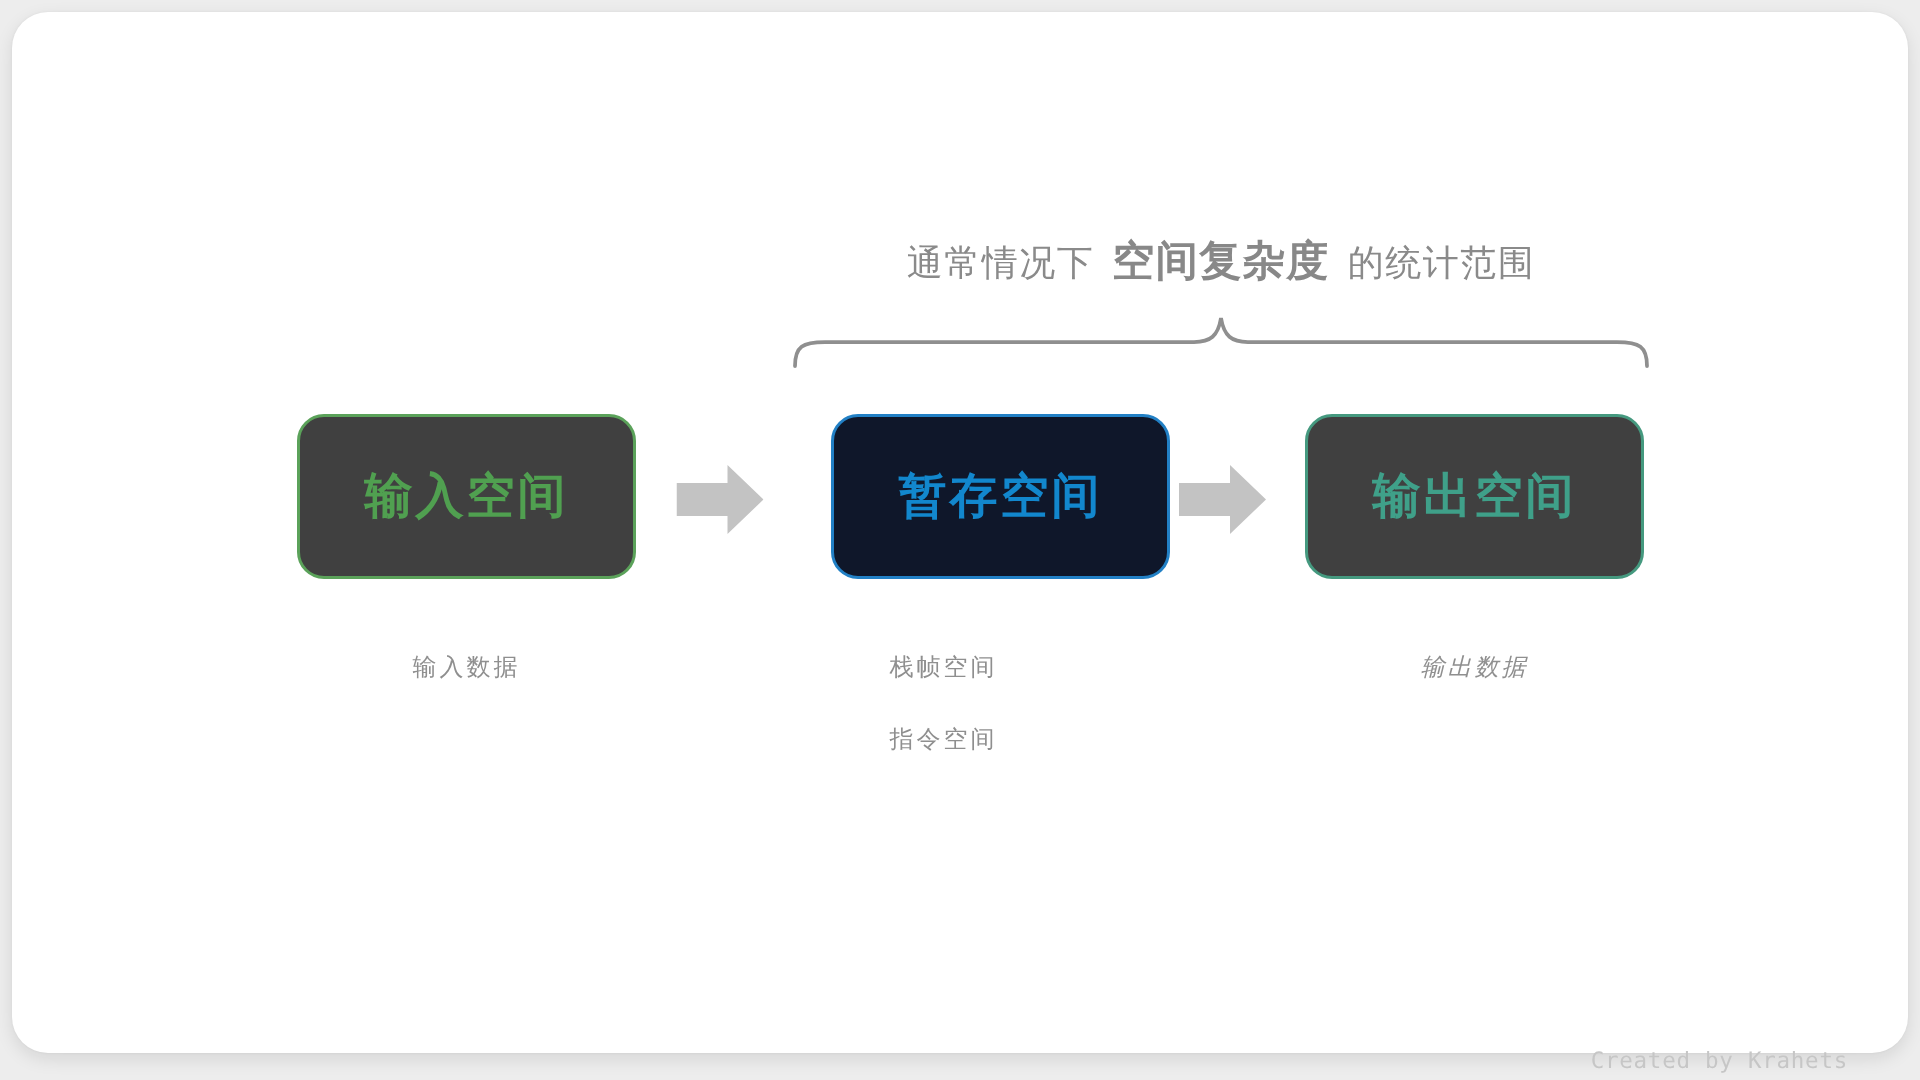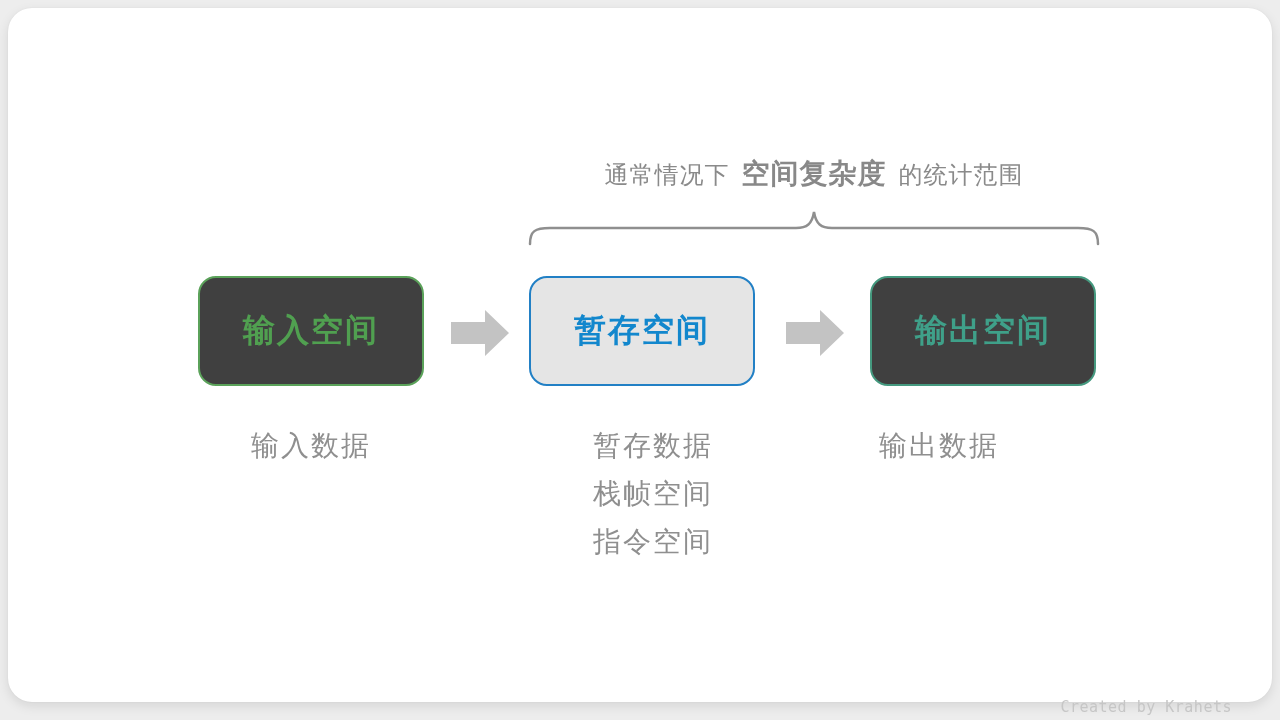--- a/index.html
+++ b/index.html
@@ -28,34 +28,34 @@
   }
   
   .brace { position: absolute; left: 518px; top: 196px; }
   
   .box {
     position: absolute; top: 268px; width: 226px; height: 110px;
     border-radius: 18px; display: flex; align-items: center; justify-content: center;
     font-size: 32px; font-weight: bold; letter-spacing: 2px;
   }
   .box-input  { left: 190px; background: #404040; border: 2.5px solid #5ba25a; color: #50a050; }
-  .box-temp   { left: 521px; background: #e5e5e5; border: 2.5px solid #2280c5; color: #1287cd; align-items: center; }
+  .box-temp   { left: 546px; background: #0f172a; border: 2.5px solid #2280c5; color: #1287cd; align-items: center; }
   .box-output { left: 862px; background: #404040; border: 2.5px solid #45997f; color: #3fa089; }
   
   .arrow { position: absolute; top: 302px; }
   .arrow-1 { left: 443px; }
   .arrow-2 { left: 778px; }
   
   .annotation {
     position: absolute; top: 414px;
-    font-size: 28px; color: #8f8f8f; line-height: 48px; letter-spacing: 2px;
+    font-size: 16px; color: #8f8f8f; line-height: 48px; letter-spacing: 2px;
   }
   .ann-input  { left: 190px; width: 226px; text-align: center; }
   .ann-temp   { left: 585px; text-align: left; }
-  .ann-output { left: 818px; width: 226px; text-align: center; }
+  .ann-output { left: 862px; width: 226px; text-align: center; font-style: italic; }
   
   .credit {
     position: absolute; top: 690px; right: 40px;
     font-family: "DejaVu Sans Mono", "Liberation Mono", monospace;
     font-size: 15px; color: #c6c6c6; letter-spacing: 0.5px;
   }
 </style>
 </head>
 <body>
 
@@ -87,21 +87,20 @@
       <polygon points="0,12 34,12 34,0 58,23 34,46 34,34 0,34" fill="#c3c3c3"></polygon>
     </svg>
 
     <div class="box box-output">
       <span>输出空间</span>
     </div>
 
     <div class="annotation ann-input">输入数据</div>
 
     <div class="annotation ann-temp">
-      <div>暂存数据</div>
       <div>栈帧空间</div>
       <div>指令空间</div>
     </div>
 
     <div class="annotation ann-output">输出数据</div>
 
     <div class="credit">Created by Krahets</div>
 
   </div>
 </div>

